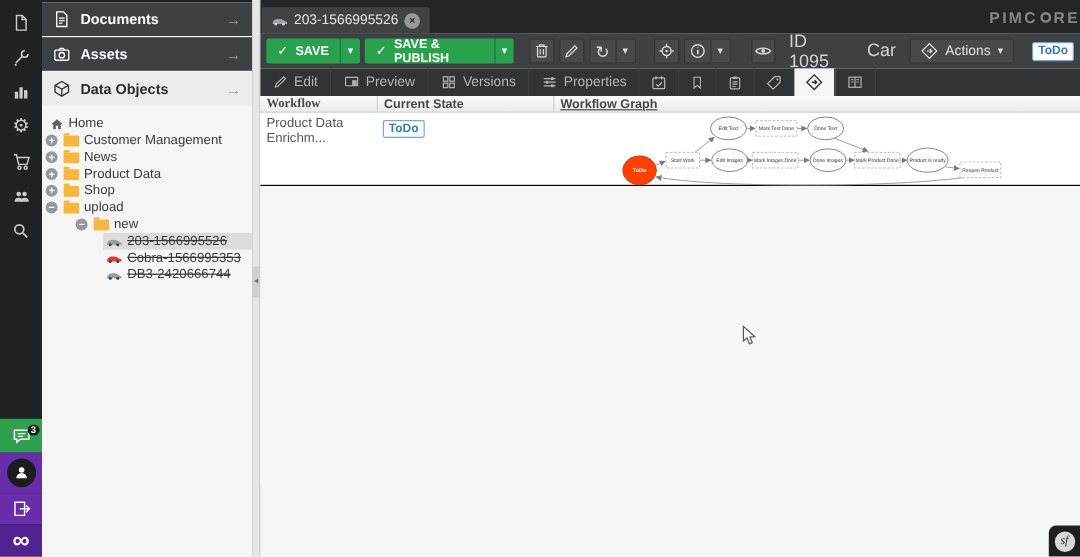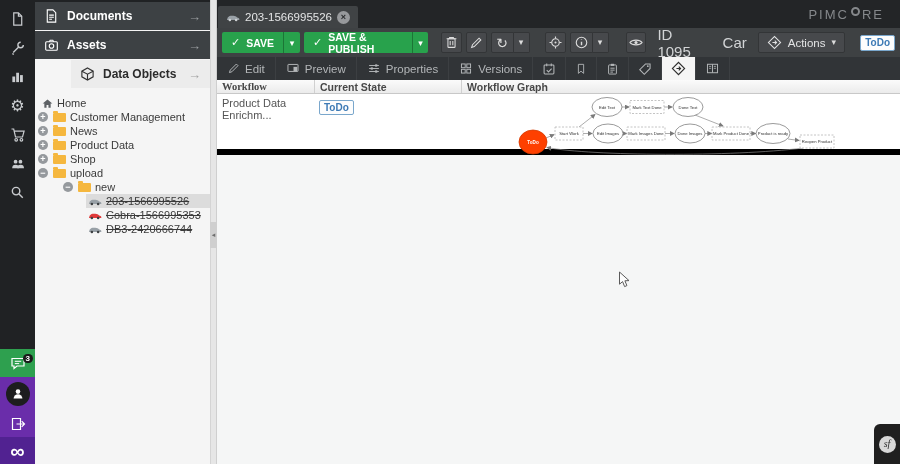--- a/index.html
+++ b/index.html
@@ -20,21 +20,21 @@
   .avatar-circle { width:24px; height:24px; border-radius:50%; background:#1d1d1f; display:flex; align-items:center; justify-content:center; }
   .rail-logout { width:35px; height:26px; background:#6a2daa; display:flex; align-items:center; justify-content:center; }
   .rail-logo { width:35px; height:27px; background:#512291; color:#fff; display:flex; align-items:center; justify-content:center;
                font-size:20px; font-weight:bold; line-height:1; }
 
   
   .explorer { position:absolute; left:35px; top:0; width:175px; height:464px; background:#f5f5f5; border-top:2px solid #202224; }
   .acc-header { height:28px; margin-bottom:1px; background:#3d4144; color:#fff; display:flex; align-items:center;
                 gap:8px; padding:0 9px; font-size:12px; font-weight:bold; cursor:pointer; }
   .acc-header .acc-arrow { margin-left:auto; color:#9b9ea1; font-size:13px; font-weight:normal; }
-  .acc-header.light { background:#ececec; color:#2b2b2b;margin-left:36px; }
+  .acc-header.light { background:#ececec; color:#2b2b2b; }
   .acc-header.light .acc-arrow { color:#a2a2a2; }
   .tree { padding-top:7px; font-size:11px; color:#3a3a3a; }
   .tree-row { height:14px; display:flex; align-items:center; cursor:pointer; }
   .row-inner { flex:1; display:flex; align-items:center; gap:4px; height:14px; padding-left:2px; }
   .tree-row.selected .row-inner { background:#dcdcdc; }
   .tree-label { white-space:nowrap; }
   .tree-label.struck { text-decoration:line-through; }
   .expander { width:10px; height:10px; min-width:10px; border-radius:50%; background:#95999d; color:#fff;
               font-size:9px; line-height:10px; text-align:center; font-weight:bold; margin-right:3px; }
   .folder-icon { width:13px; height:9px; min-width:13px; background:#f5b73e; border-radius:1px; position:relative; display:inline-block; }
@@ -46,22 +46,22 @@
   .splitter-handle { position:absolute; left:210px; top:222px; width:7px; height:26px; background:#cfcfcf;
                      color:#6f6f6f; font-size:6px; line-height:26px; text-align:center; cursor:pointer; }
 
   
   .main { position:absolute; left:217px; top:0; width:683px; height:464px; }
   .tabbar { height:28px; background:#232527; display:flex; align-items:flex-end; position:relative; }
   .doc-tab { height:22px; background:#404345; display:flex; align-items:center; gap:5px; padding:0 8px;
              color:#e4e5e6; font-size:11.5px; border-radius:2px 2px 0 0; margin-left:1px; cursor:pointer; }
   .close-btn { width:13px; height:13px; border-radius:50%; background:#97999c; color:#26282a; font-size:9px;
                line-height:13px; text-align:center; font-weight:bold; cursor:pointer; }
-  .logo { position:absolute; right:16px; top:7px; display:flex; color:#85888b;
-          font-size:13px; font-weight:normal; letter-spacing:2px; }
+  .logo { position:absolute; right:0; top:7px; display:flex; align-items:center; color:#85888b;
+          font-size:13px; font-weight:bold; letter-spacing:2px; }
   .logo-ring { width:9px; height:9px; border:2.5px solid #85888b; border-radius:50%; display:inline-block; margin:0 2px; }
 
   .toolbar { height:29px; background:#3e4143; display:flex; align-items:center; padding:0 5px; gap:4px; }
   .btn-green { height:21px; background:#28a24c; border-radius:2px; display:flex; align-items:center;
                color:#fff; font-size:10.5px; font-weight:bold; cursor:pointer; }
   .btn-green .bg-main { display:flex; align-items:center; gap:6px; padding:0 9px; }
   .btn-green .bg-caret { width:17px; align-self:stretch; display:flex; align-items:center; justify-content:center;
                          border-left:1px solid rgba(0,0,0,.28); font-size:9px; }
   .check { font-size:11px; font-weight:bold; }
   .tool-btn { width:23px; height:21px; background:#47494c; border:1px solid #333537; border-radius:2px;
@@ -78,29 +78,29 @@
 
   .subtabs { height:23px; background:#313437; display:flex; align-items:stretch; }
   .subtab { display:flex; align-items:center; gap:5px; padding:0 10px; color:#b3b6b8; font-size:11.5px;
             border-right:1px solid #3c3f42; cursor:pointer; }
   .subtab.icon-only { padding:0 9px; }
   .subtab.active { background:#f5f5f5; }
 
   .grid-head { height:14px; background:linear-gradient(#fbfbfb,#ebebeb); border-bottom:1px solid #c8c8c8;
                display:flex; font-size:10.5px; color:#474747; font-weight:bold; }
   .gh-cell { padding-left:5px; display:flex; align-items:center; border-right:1px solid #d0d0d0; cursor:pointer; }
-  .gh-c1 { width:98px;font-family:Liberation Serif, serif; } .gh-c2 { width:147px; } .gh-c3 { flex:1; border-right:none; }
-  .grid-row { height:61px; background:#fff; border-bottom:6px solid #000000; display:flex; }
+  .gh-c1 { width:98px;font-family:Liberation Serif, serif; } .gh-c2 { width:147px; } .gh-c3 { flex:1; border-right:none;text-decoration:underline; }
+  .grid-row { height:61px; background:#fff; border-bottom:1px solid #000000; display:flex; }
   .gr-c1 { width:98px; padding:3px 5px; font-size:11px; color:#555; }
   .gr-c2 { width:147px; padding:3px 4px; }
   .gr-c3 { flex:1; position:relative; }
   .canvas { height:248px; background:#f5f6f6; }
 
   .cursor { position:absolute; left:618px; top:271px; pointer-events:none; }
-  .sf-toggle { position:absolute; right:0; bottom:0; width:26px; height:40px; background:#1f1f1f;
+  .sf-toggle { position:absolute; right:0; bottom:0; width:26px; height:26px; background:#1f1f1f;
                border-radius:6px 0 0 0; display:flex; align-items:center; justify-content:center; cursor:pointer; }
   .sf-circle { width:17px; height:17px; border-radius:50%; background:#d8d8d8; color:#2f2f2f;
                font-family:"Liberation Serif","DejaVu Serif",serif; font-style:italic; font-size:10px;
                text-align:center; line-height:16px; }
 </style>
 </head>
 <body>
 
 <div id="app">
 
@@ -431,40 +431,40 @@
             <g stroke="#b3b6b8" stroke-width="1.2" fill="none">
               <rect x="1.8" y="3" width="12.4" height="8.6" rx="0.5"></rect>
               <rect x="8.6" y="6" width="4.6" height="5.6" fill="#b3b6b8" stroke="none"></rect>
             </g>
           </svg>
         <span>Preview</span>
       </div>
       <div class="subtab">
         <svg width="14" height="13" viewBox="0 0 16 16">
             <g stroke="#b3b6b8" stroke-width="1.2" fill="none">
+              <rect x="2.4" y="2.4" width="4.6" height="4.6"></rect>
+              <rect x="9" y="2.4" width="4.6" height="4.6"></rect>
+              <rect x="2.4" y="9" width="4.6" height="4.6"></rect>
+              <rect x="9" y="9" width="4.6" height="4.6"></rect>
+            </g>
+          </svg>
+        <span>Versions</span>
+      </div>
+      <div class="subtab">
+        <svg width="14" height="13" viewBox="0 0 16 16">
+            <g stroke="#b3b6b8" stroke-width="1.2" fill="none">
               <path d="M2 4.3 h12 M2 8 h12 M2 11.7 h12"></path>
             </g>
             <g fill="#b3b6b8">
               <rect x="9.4" y="2.9" width="2.6" height="2.8"></rect>
               <rect x="4" y="6.6" width="2.6" height="2.8"></rect>
               <rect x="9.4" y="10.3" width="2.6" height="2.8"></rect>
             </g>
           </svg>
         <span>Properties</span>
-      </div>
-      <div class="subtab">
-        <svg width="14" height="13" viewBox="0 0 16 16">
-            <g stroke="#b3b6b8" stroke-width="1.2" fill="none">
-              <rect x="2.4" y="2.4" width="4.6" height="4.6"></rect>
-              <rect x="9" y="2.4" width="4.6" height="4.6"></rect>
-              <rect x="2.4" y="9" width="4.6" height="4.6"></rect>
-              <rect x="9" y="9" width="4.6" height="4.6"></rect>
-            </g>
-          </svg>
-        <span>Versions</span>
       </div>
       <div class="subtab icon-only">
         <svg width="14" height="14" viewBox="0 0 16 16">
             <g stroke="#b3b6b8" stroke-width="1.2" fill="none">
               <rect x="2.4" y="3.4" width="11.2" height="10.2" rx="1"></rect>
               <path d="M5.4 1.8 v3 M10.6 1.8 v3"></path>
               <path d="M5.4 9.3 l2 2 3.6 -3.8"></path>
             </g>
           </svg>
       </div>

